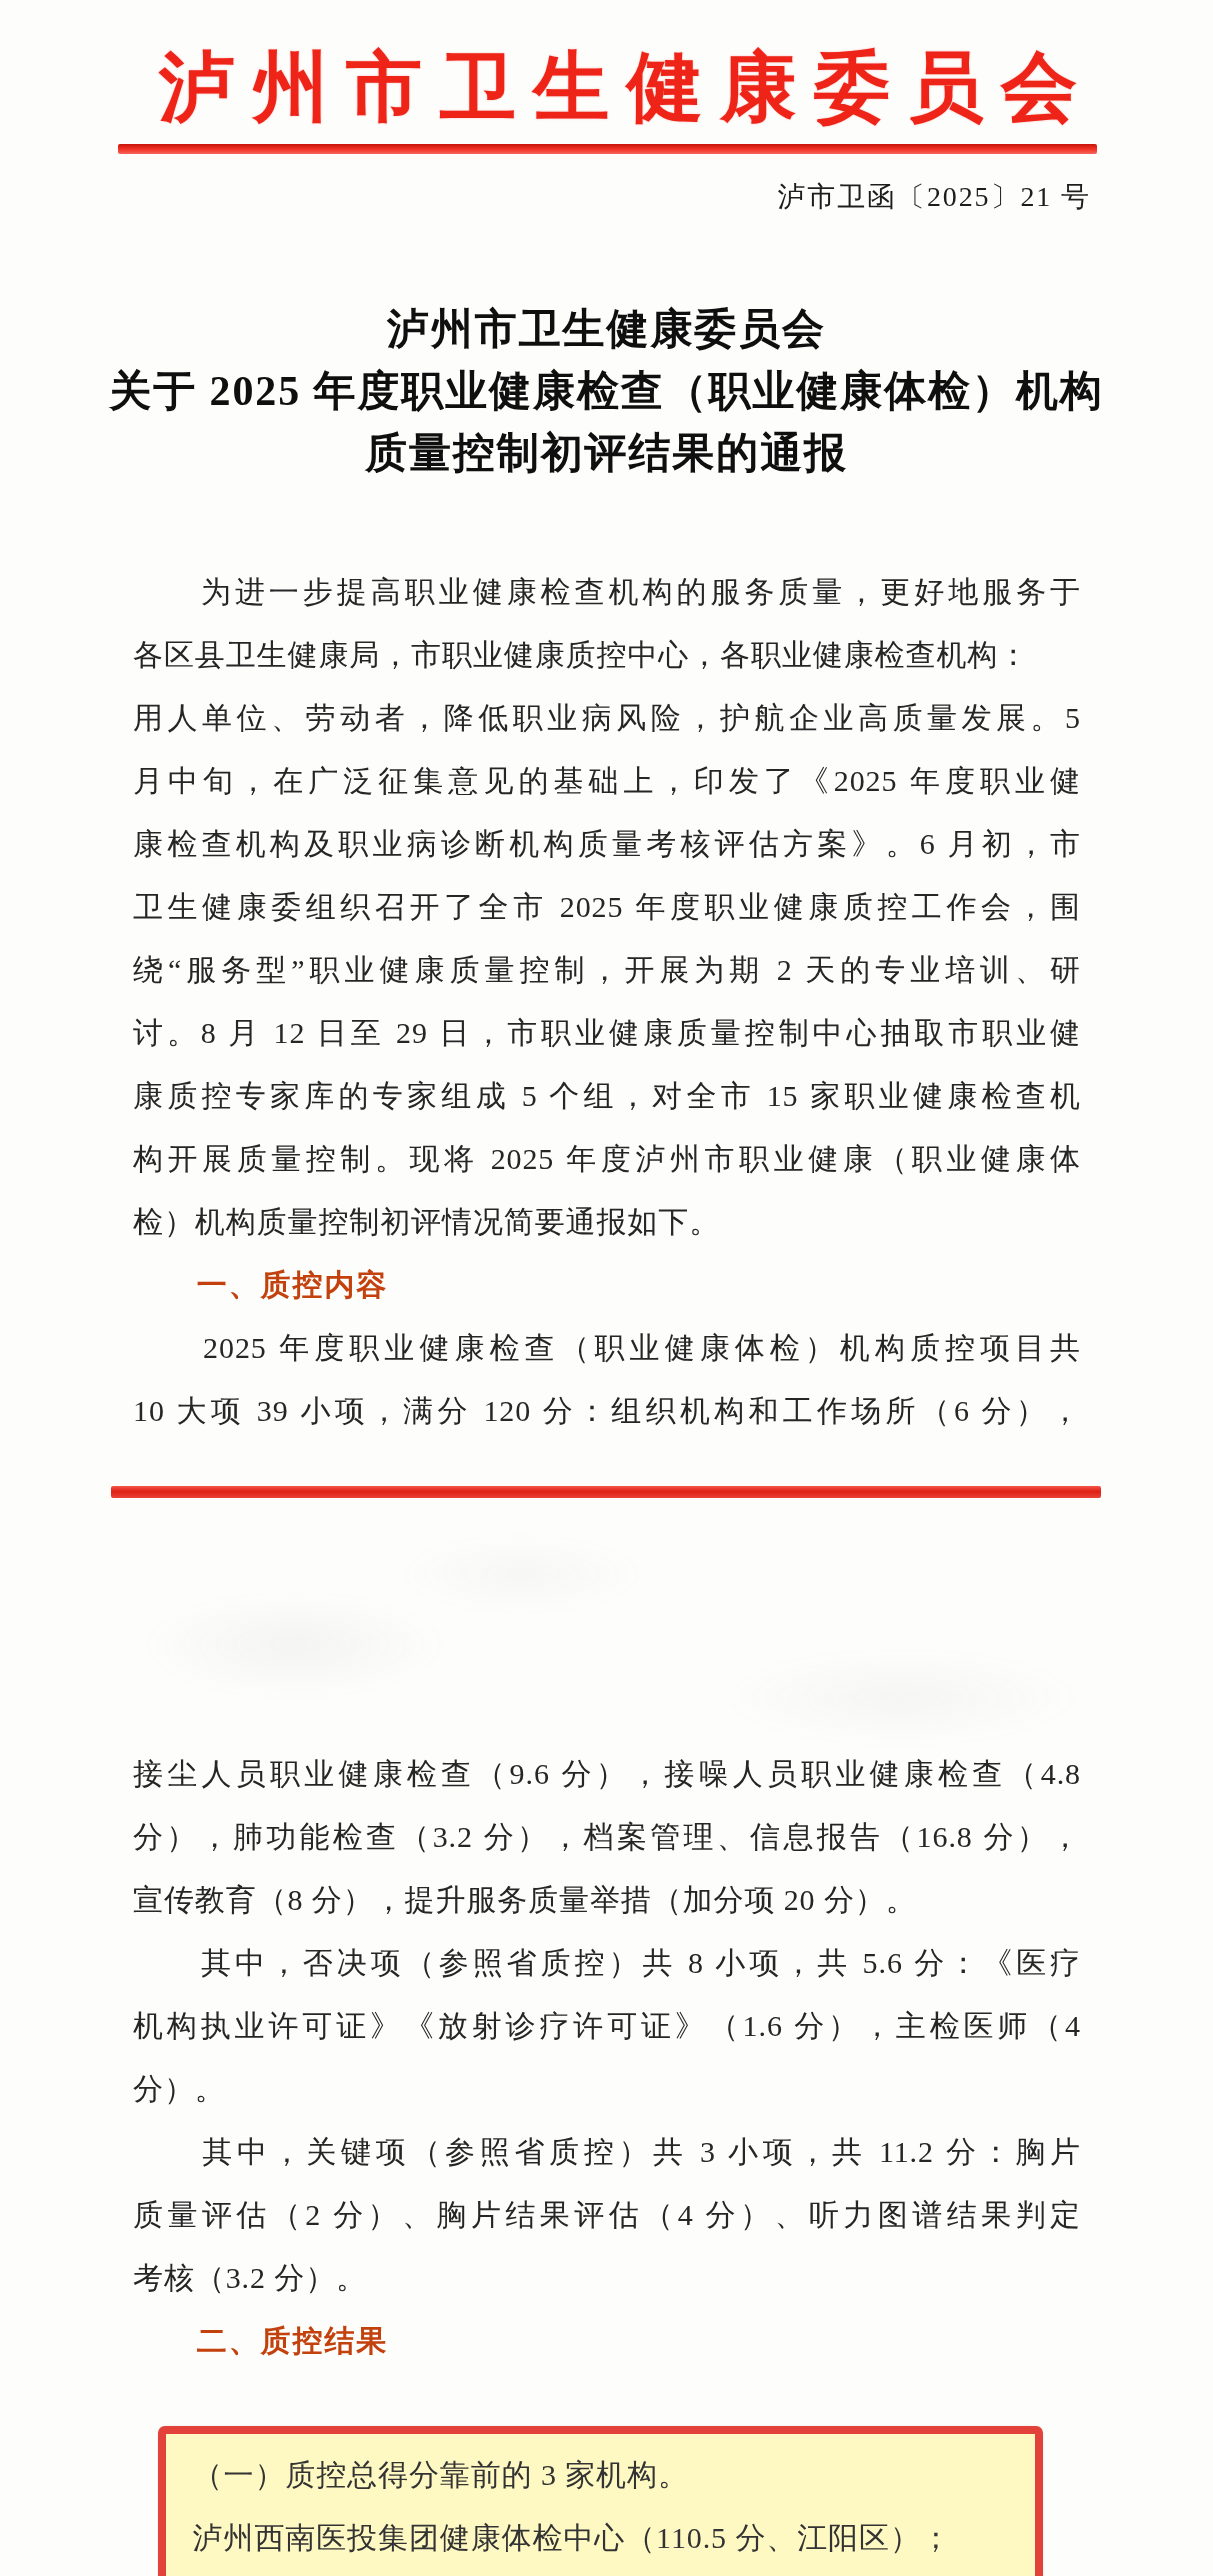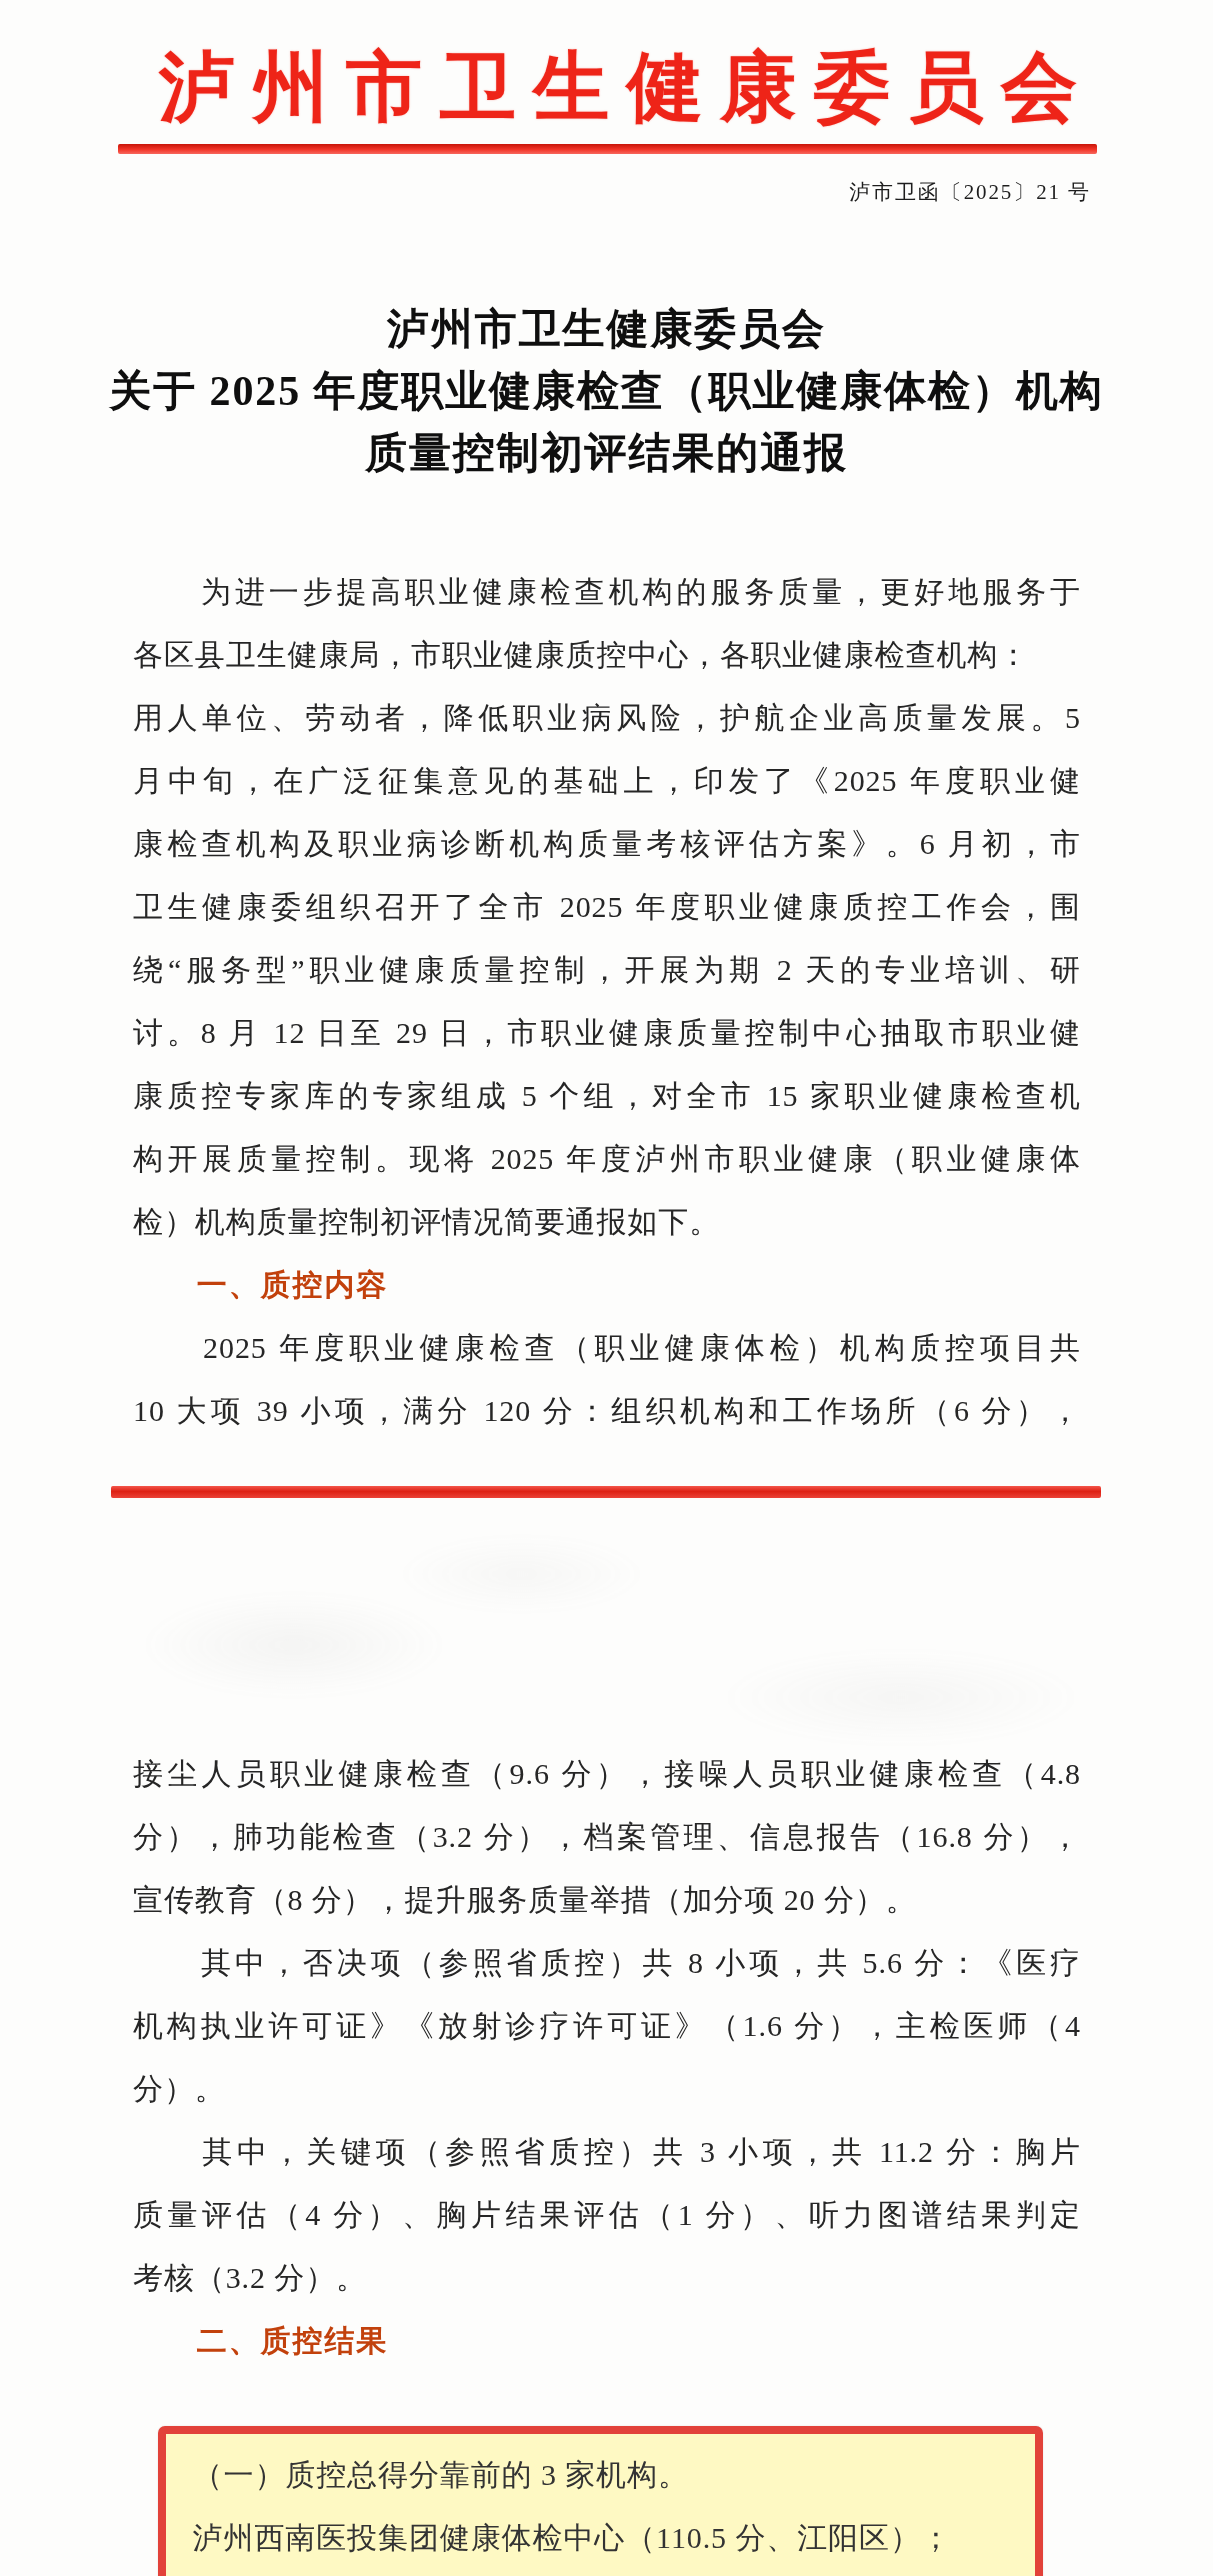--- a/index.html
+++ b/index.html
@@ -24,21 +24,21 @@
     line-height:91px;white-space:nowrap;
     text-shadow:0 0 1.9px rgba(238,36,24,.35);
   }
   .rule-top{
     left:118px;top:144px;width:979px;height:9.5px;
     background:linear-gradient(180deg,#c81509 0%,#f23528 55%,#f7675d 100%);
     border-radius:1.9px;
   }
   .doc-number{
     top:178px;right:122px;
-    font-size:21px;color:#1d1d1d;letter-spacing:1.9px;white-space:nowrap;
+    font-size:28px;color:#1d1d1d;letter-spacing:1.9px;white-space:nowrap;
   }
   
   .doc-title{
     left:0;top:298px;width:1213px;text-align:center;
     font-size:42px;font-weight:700;color:#0f0f0f;line-height:62px;
   }
   .doc-title .line{letter-spacing:1.9px;}
   
   .textblock{
     left:133px;width:948px;
@@ -120,21 +120,21 @@
 <div class="abs smudge s3"></div>
 
 <div class="abs textblock block-p2">
     <div class="line fill">接尘人员职业健康检查（9.6 分），接噪人员职业健康检查（4.8</div>
     <div class="line fill">分），肺功能检查（3.2 分），档案管理、信息报告（16.8 分），</div>
     <div class="line">宣传教育（8 分），提升服务质量举措（加分项 20 分）。</div>
     <div class="line fill">　　其中，否决项（参照省质控）共 8 小项，共 5.6 分：《医疗</div>
     <div class="line fill">机构执业许可证》《放射诊疗许可证》（1.6 分），主检医师（4</div>
     <div class="line">分）。</div>
     <div class="line fill">　　其中，关键项（参照省质控）共 3 小项，共 11.2 分：胸片</div>
-    <div class="line fill">质量评估（4 分）、胸片结果评估（1 分）、听力图谱结果判定</div>
+    <div class="line fill">质量评估（2 分）、胸片结果评估（4 分）、听力图谱结果判定</div>
     <div class="line">考核（3.2 分）。</div>
     <div class="line heading">　　二、质控结果</div>
   </div>
 
 <div class="abs result-box">
     <div class="line">（一）质控总得分靠前的 3 家机构。</div>
     <div class="line">泸州西南医投集团健康体检中心（110.5 分、江阳区）；</div>
   </div>
 
 

